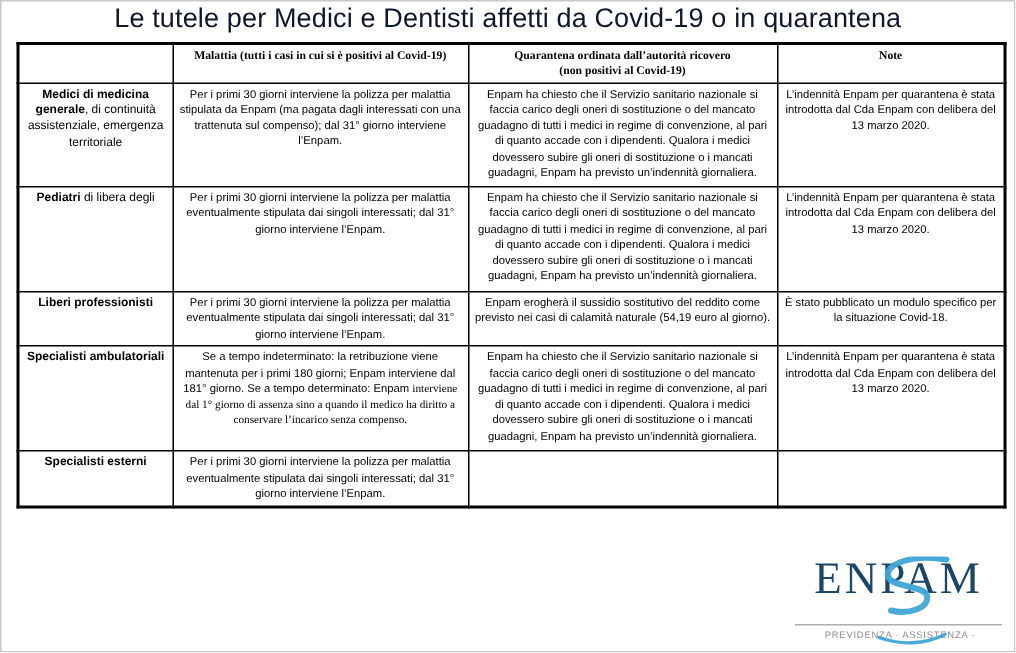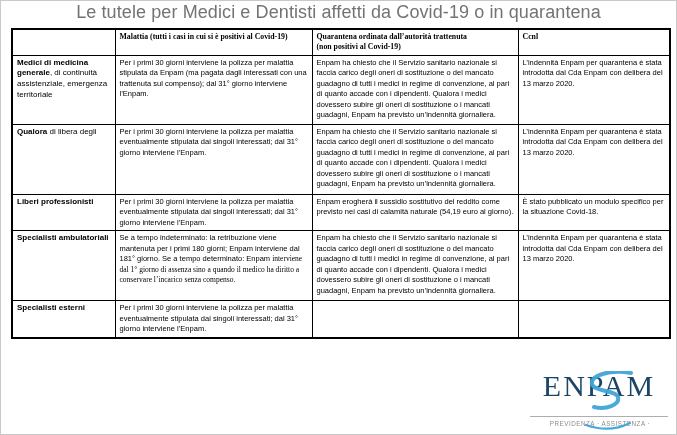--- a/index.html
+++ b/index.html
@@ -3,30 +3,30 @@
 <meta charset="utf-8">
 <style>
   html,body{margin:0;padding:0;background:#fff;}
   .page{
     position:relative;width:675px;height:433px;
     border:1px solid #c9c9c9;background:#fff;
     font-family:"Liberation Sans",sans-serif;color:#000;overflow:hidden;
   }
   .title{
     position:absolute;top:1px;left:0;width:100%;
-    text-align:center;font-size:18px;font-weight:400;color:#737373;
+    text-align:center;font-size:18px;font-weight:400;color:#0f172a;
     letter-spacing:0.1px;
   }
   table.tutele{
     position:absolute;top:27px;left:10px;width:658px;
     border-collapse:collapse;table-layout:fixed;
     border:2px solid #000;
   }
   .tutele th,.tutele td{
-    border:1px solid #000;vertical-align:top;text-align:left;
+    border:1px solid #000;vertical-align:top;text-align:center;
     padding:2px 4px;font-size:7.5px;line-height:1.4;font-weight:400;margin-top:12px;
   }
   .tutele thead th{
     font-family:"Liberation Serif",serif;font-weight:700;
     font-size:7.8px;line-height:1.3;
   }
   .tutele td.rowlabel{font-size:8px;line-height:1.35;}
   .b{font-weight:700;}
   .serif{font-family:"Liberation Serif",serif;}
   .footer-note{
@@ -64,35 +64,35 @@
       <col style="width:103px">
         <col style="width:197px">
         <col style="width:206px">
         <col style="width:152px">
     </colgroup>
     <thead>
       <tr style="height:26px">
         <th></th>
         <th>Malattia (tutti i casi  in cui si è positivi al Covid-19)</th>
         <th>
-          <div>Quarantena ordinata dall’autorità trattenuta</div>
+          <div>Quarantena ordinata dall’autorità ricovero</div>
           <div>(non positivi al Covid-19)</div>
         </th>
-        <th>Ccnl</th>
+        <th>Note</th>
       </tr>
     </thead>
     <tbody>
       <tr style="height:69px">
         <td class="rowlabel"><span class="b">Medici di medicina generale</span><span>, di continuità assistenziale, emergenza territoriale</span></td>
         <td>Per i primi 30 giorni interviene la polizza per malattia stipulata da Enpam (ma pagata dagli interessati con una trattenuta sul compenso); dal 31° giorno interviene l’Enpam.</td>
         <td>Enpam ha chiesto che il Servizio sanitario nazionale si faccia carico degli oneri di sostituzione o del mancato guadagno di tutti i medici in regime di convenzione, al pari di quanto accade con i dipendenti. Qualora i medici dovessero subire gli oneri di sostituzione o i mancati guadagni, Enpam ha previsto un’indennità giornaliera.</td>
         <td>L’indennità Enpam per quarantena è stata introdotta dal Cda Enpam con delibera del 13 marzo 2020.</td>
       </tr>
       <tr style="height:70px">
-        <td class="rowlabel"><span class="b">Qualora</span><span> di libera degli</span></td>
+        <td class="rowlabel"><span class="b">Pediatri</span><span> di libera degli</span></td>
         <td>Per i primi 30 giorni interviene la polizza per malattia eventualmente stipulata dai singoli interessati; dal 31° giorno interviene l’Enpam.</td>
         <td>Enpam ha chiesto che il Servizio sanitario nazionale si faccia carico degli oneri di sostituzione o del mancato guadagno di tutti i medici in regime di convenzione, al pari di quanto accade con i dipendenti. Qualora i medici dovessero subire gli oneri di sostituzione o i mancati guadagni, Enpam ha previsto un’indennità giornaliera.</td>
         <td>L’indennità Enpam per quarantena è stata introdotta dal Cda Enpam con delibera del 13 marzo 2020.</td>
       </tr>
       <tr style="height:36px">
         <td class="rowlabel"><span class="b">Liberi professionisti</span><span></span></td>
         <td>Per i primi 30 giorni interviene la polizza per malattia eventualmente stipulata dai singoli interessati; dal 31° giorno interviene l’Enpam.</td>
         <td>Enpam erogherà il sussidio sostitutivo del reddito come previsto nei casi di calamità naturale (54,19 euro al giorno).</td>
         <td>È stato pubblicato un modulo specifico per la situazione Covid-18.</td>
       </tr>

